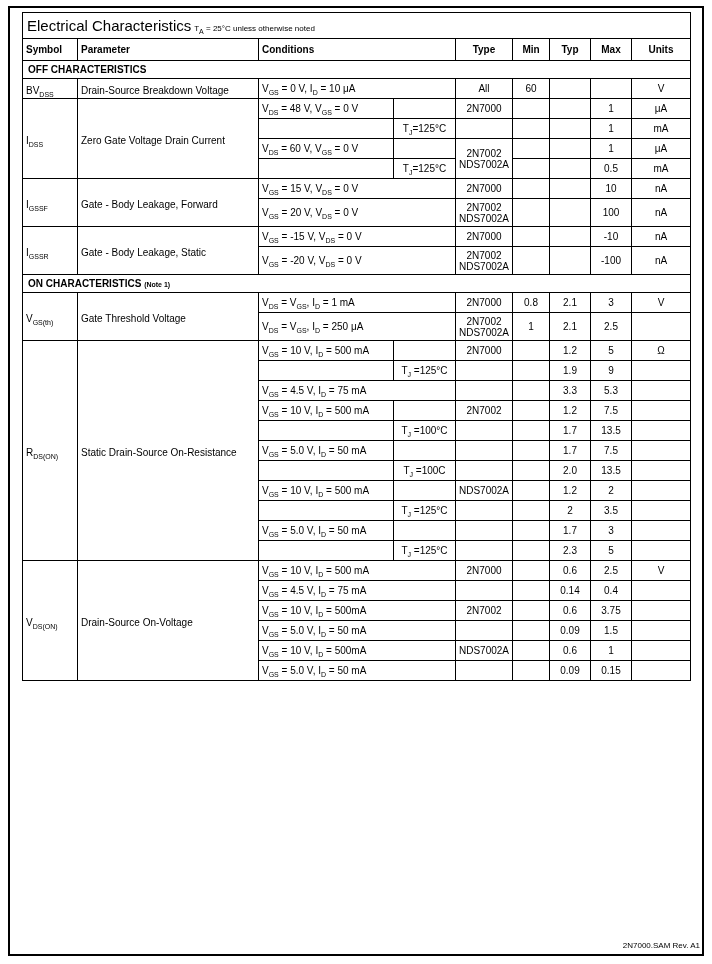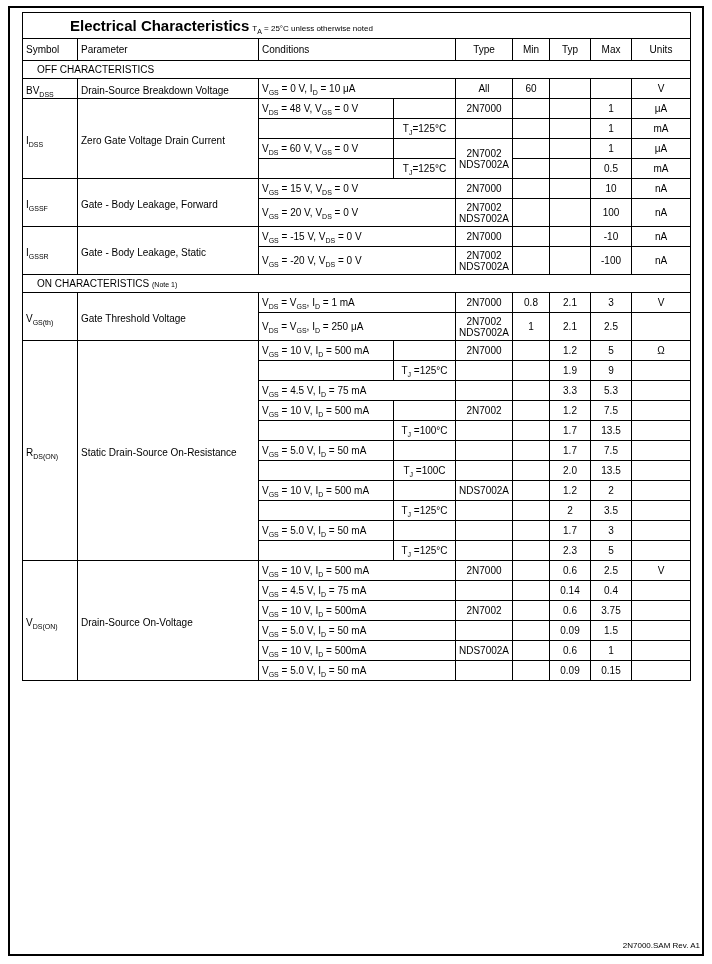--- a/index.html
+++ b/index.html
@@ -23,25 +23,25 @@
     border: 1.5px solid #000;
   }
   table.ec th, table.ec td {
     border: 1px solid #000;
     font-size: 10px;
     overflow: hidden;
     vertical-align: middle;
   }
   sub { font-size: 7px; line-height: 0; }
   .title-row th { height: 26px; text-align: left; padding-left: 4px; }
-  .t-main { font-size: 15px; font-weight: bold; margin-left: 43px; }
+  .t-main { font-size: 15px; font-weight: normal; }
   .t-note { font-size: 8px; font-weight: normal; margin-left: 3px; }
-  .head-row th { height: 22px; font-weight: normal; text-align: center; }
+  .head-row th { height: 22px; font-weight: bold; text-align: center; }
   .head-row th.h-left { text-align: left; padding-left: 3px; }
-  .band-row td { height: 18px; font-weight: normal; text-align: left; padding-left: 14px; }
+  .band-row td { height: 18px; font-weight: bold; text-align: left; padding-left: 5px; }
   .band-note { font-size: 7px; }
   tr.norm > td { height: 20px; }
   tr.tall > td { height: 28px; }
   td.sym, td.param { vertical-align: top; text-align: left; padding: 3px 2px 0 3px; }
   td.cond, td.cond-left { text-align: left; padding-left: 3px; }
   td.tj-box { text-align: center; }
   td.type, td.val { text-align: center; line-height: 11px; }
   td.units-o { font-size: 12px; }
   .bb-hide { border-bottom-style: hidden; }
   .bt-hide { border-top-style: hidden; }

